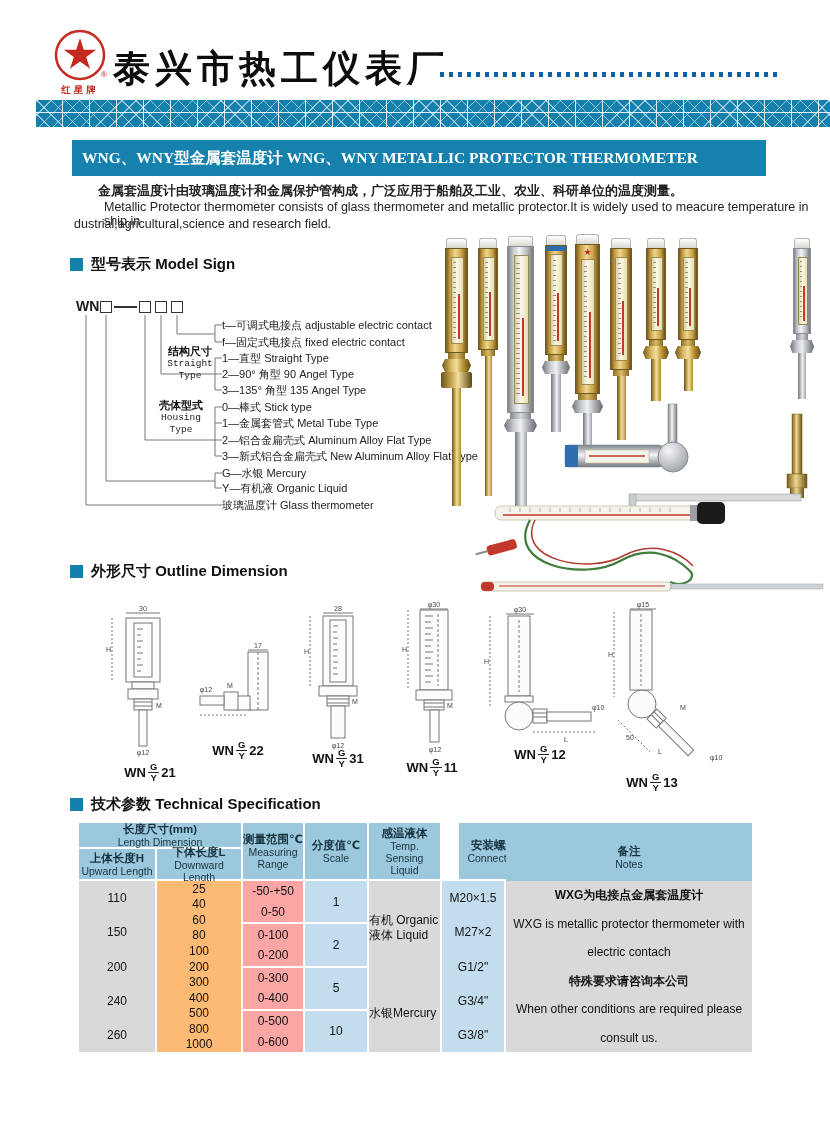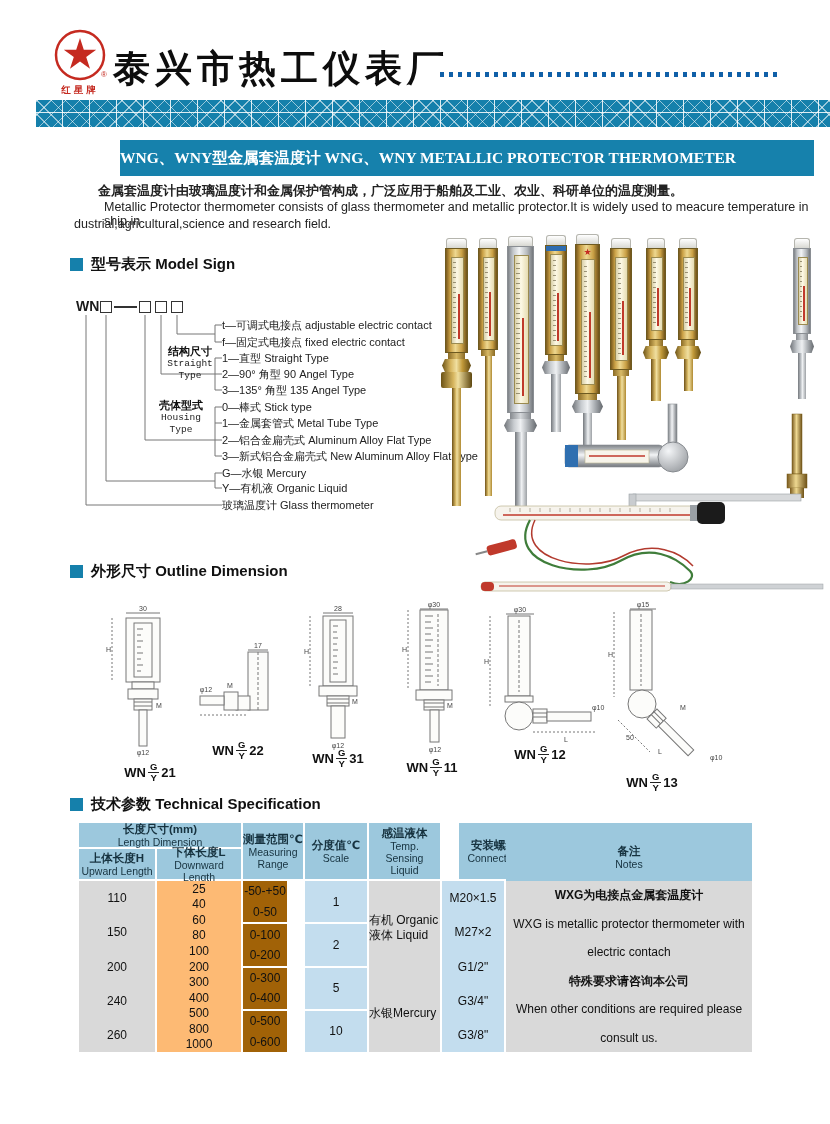--- a/index.html
+++ b/index.html
@@ -18,21 +18,21 @@
   .lattice{position:absolute;left:36px;top:100px;width:794px;height:27px;background-color:#1580ab;
       background-image:
         linear-gradient(180deg,transparent 12px,rgba(255,255,255,.85) 12px,rgba(255,255,255,.85) 13px,transparent 13px),
         repeating-linear-gradient(90deg,transparent 0 26px,rgba(255,255,255,.85) 26px 27px),
         repeating-linear-gradient(45deg,transparent 0 9px,rgba(255,255,255,.55) 9px 10px),
         repeating-linear-gradient(-45deg,transparent 0 9px,rgba(255,255,255,.55) 9px 10px);}
 
   
   .titlebar{position:absolute;left:72px;top:140px;width:694px;height:36px;background:#1681ac;
             color:#fff;font-family:"Liberation Serif","DejaVu Serif",serif;font-weight:bold;
-            font-size:15.5px;line-height:36px;box-sizing:border-box;white-space:nowrap;margin-left:48px;}
+            font-size:15.5px;line-height:36px;padding-left:10px;box-sizing:border-box;white-space:nowrap;}
   .intro-cn{position:absolute;left:98px;top:182px;width:710px;font-size:13px;font-weight:600;color:#222;}
   .intro-en1{position:absolute;left:104px;top:200px;width:716px;font-size:12.5px;color:#222;}
   .intro-en2{position:absolute;left:74px;top:217px;width:716px;font-size:12.5px;color:#222;}
 
   
   .sec{position:absolute;display:flex;align-items:center;gap:8px;font-size:15px;font-weight:600;color:#111;}
   .sec .sq{width:13px;height:13px;background:#1580ab;flex:none;}
 
   
   .msvg{position:absolute;left:60px;top:290px;}
@@ -517,21 +517,21 @@
     <div class="cell">60</div>
     <div class="cell">80</div>
     <div class="cell">100</div>
     <div class="cell">200</div>
     <div class="cell">300</div>
     <div class="cell">400</div>
     <div class="cell">500</div>
     <div class="cell">800</div>
     <div class="cell">1000</div>
   </div>
-  <div class="tcol" style="left:243px;width:44px;background:#a16207">
+  <div class="tcol" style="left:243px;width:60px;background:#fca5a5">
     <div class="grp">
         <div>-50-+50</div>
         <div>0-50</div>
       </div>
     <div class="grp">
         <div>0-100</div>
         <div>0-200</div>
       </div>
     <div class="grp">
         <div>0-300</div>

